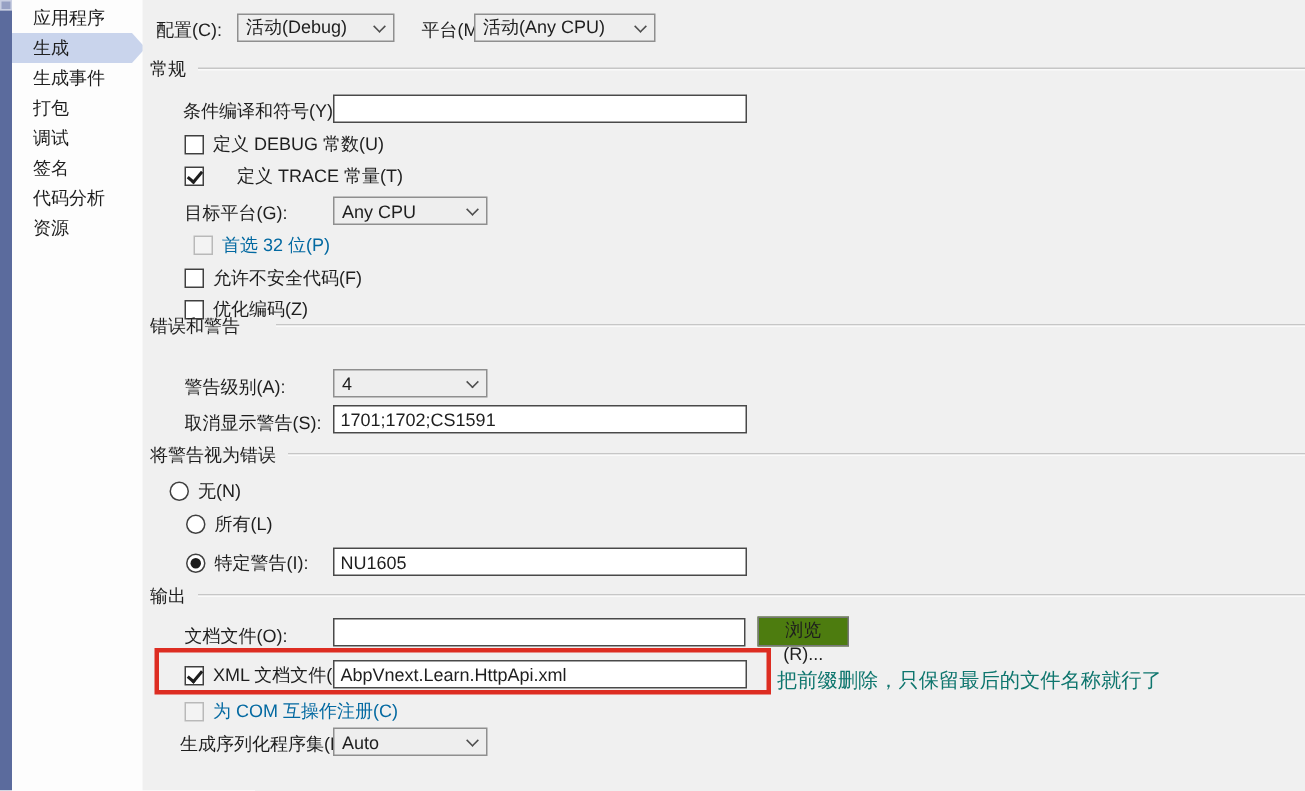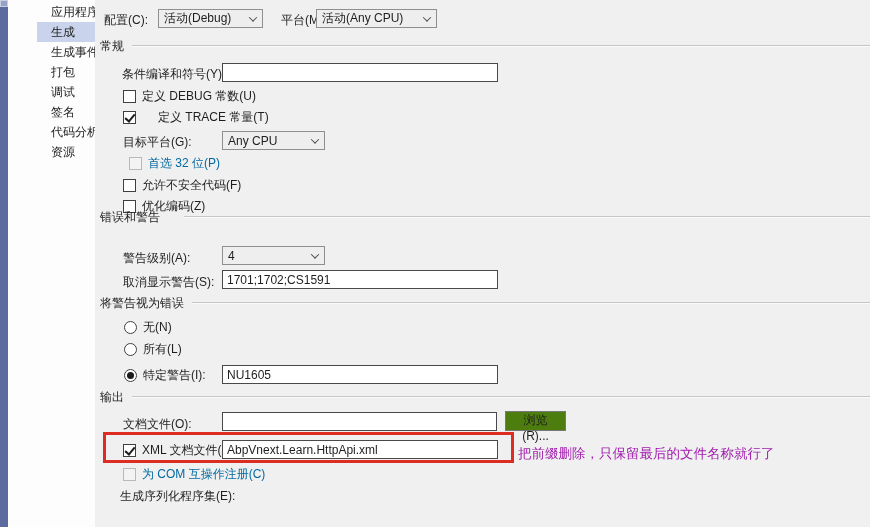--- a/index.html
+++ b/index.html
@@ -6,21 +6,21 @@
   html,body { width:870px; height:527px; overflow:hidden;
     font-family:"Liberation Sans","DejaVu Sans",sans-serif; font-size:12px; color:#1e1e1e;
     background:#ffffff; }
   #stage { position:relative; width:870px; height:527px; background:#ffffff; }
 
   
   .vstrip { position:absolute; left:0; top:0; width:8px; height:527px; background:#5b6b9d; }
   .vstrip-cap { position:absolute; left:0; top:0; width:8px; height:7px; background:#97a1c4; border:1px solid #c9cfe2; }
 
   
-  .sidebar { position:absolute; left:8px; top:0; width:87px; height:527px; background:#fdfdfd; padding-top:2px;padding-left:29px; }
+  .sidebar { position:absolute; left:8px; top:0; width:87px; height:527px; background:#fdfdfd; padding-top:2px; }
   .side-item { position:relative; height:20px; line-height:20px; padding-left:14px; cursor:default; white-space:nowrap; }
   .side-item.selected { background:#c9d4ec; width:80px; }
   .side-item.selected::after { content:""; position:absolute; right:-9px; top:0;
     border-top:10px solid transparent; border-bottom:10px solid transparent; border-left:9px solid #c9d4ec; }
 
   
   .content { position:absolute; left:95px; top:0; width:775px; height:527px; background:#f0f0f0; }
 
   .lbl { position:absolute; white-space:nowrap; }
   .dis { color:#0369a1; }
@@ -47,21 +47,21 @@
     border-right:2px solid #1e1e1e; border-bottom:2px solid #1e1e1e; transform:rotate(40deg); }
   .cb.off { border-color:#b9b9b9; background:#f3f3f3; }
   .radio { width:13px; height:13px; border:1px solid #404040; border-radius:50%; background:#ffffff;
     margin-right:6px; position:relative; flex:none; }
   .radio.sel::after { content:""; position:absolute; left:2px; top:2px; right:2px; bottom:2px;
     border-radius:50%; background:#1b1b1b; }
 
   
   .red-box { position:absolute; left:103px; top:432px; width:411px; height:31px;
     border:3px solid #dd2d22; pointer-events:none; }
-  .red-note { position:absolute; left:518px; top:445px; font-size:13.5px; color:#a21caf; white-space:nowrap; }
+  .red-note { position:absolute; left:518px; top:445px; font-size:13.5px; color:#0f766e; white-space:nowrap; }
 </style>
 </head>
 <body>
 
 <div id="stage">
 
   <div class="vstrip">
     <div class="vstrip-cap"></div>
   </div>
 
@@ -140,21 +140,21 @@
     </div>
 
     <div class="lbl" style="left:28px; top:274px;">取消显示警告(S):</div>
     <input class="tinput" style="left: 127px; top: 270px; width: 276px;" value="1701;1702;CS1591">
 
     <div class="section" style="left:5px; top:296px;">
       <span class="stitle">将警告视为错误</span>
       <span class="sline"></span>
     </div>
 
-    <div class="rdrow" style="left:29px; top:319px;">
+    <div class="rdrow" style="left:18px; top:319px;">
       <span class="radio"></span>
       <span>无(N)</span>
     </div>
 
     <div class="rdrow" style="left:29px; top:341px;">
       <span class="radio"></span>
       <span>所有(L)</span>
     </div>
 
     <div class="rdrow" style="left:29px; top:367px;">
@@ -177,18 +177,22 @@
       <span>XML 文档文件(X):</span>
     </div>
     <input class="tinput" style="left: 127px; top: 440px; width: 276px;" value="AbpVnext.Learn.HttpApi.xml">
 
     <div class="ckrow dis" style="left:28px; top:466px;">
       <span class="cb off"></span>
       <span>为 COM 互操作注册(C)</span>
     </div>
 
     <div class="lbl" style="left:25px; top:488px;">生成序列化程序集(E):</div>
+    <div class="combo" style="left:127px; top:485px; width:103px;">
+      <span class="ctext">Auto</span>
+      <span class="chev"></span>
+    </div>
   </div>
 
   <div class="red-box"></div>
   <div class="red-note">把前缀删除，只保留最后的文件名称就行了</div>
 
 </div>
 
 </body></html>

